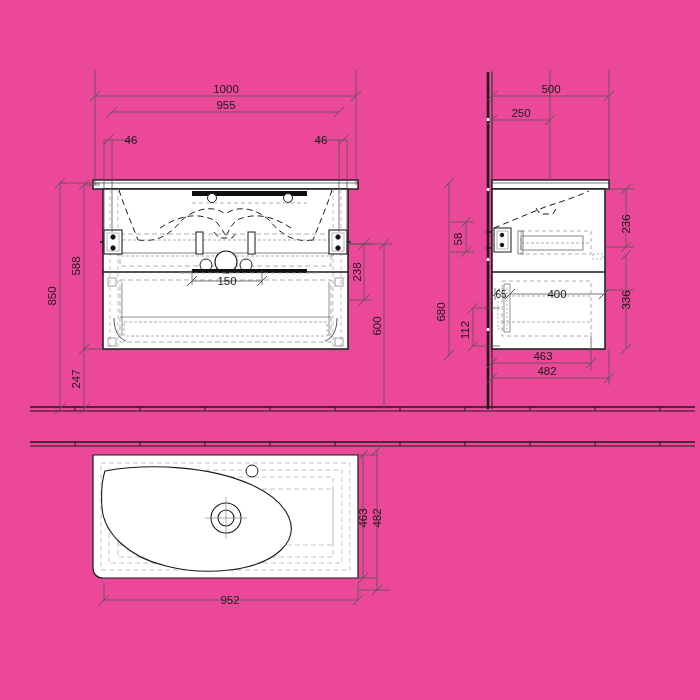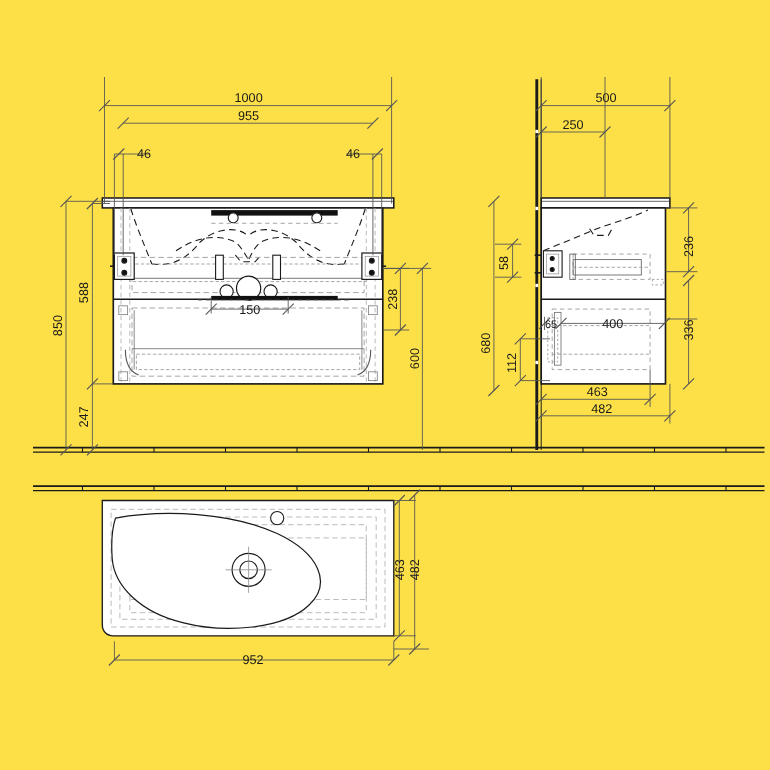--- a/index.html
+++ b/index.html
@@ -1,18 +1,18 @@
 <!DOCTYPE html>
 <html><head>
 <meta charset="utf-8">
 <style>
   html,body{margin:0;padding:0;background:#ffffff;}
   body{width:700px;height:700px;overflow:hidden;
        font-family:"Liberation Sans",sans-serif;}
-  #stage{position:relative;width:700px;height:700px;background:#fde047;text-decoration:underline;}
+  #stage{position:relative;width:700px;height:700px;background:#ec4899;text-decoration:underline;}
   svg{display:block;}
   text{font-family:"Liberation Sans",sans-serif;fill:#1a1a1a;}
 </style>
 </head>
 <body>
 
 <div id="stage">
 <svg width="700" height="700" viewBox="0 0 700 700">
 
   <defs>

